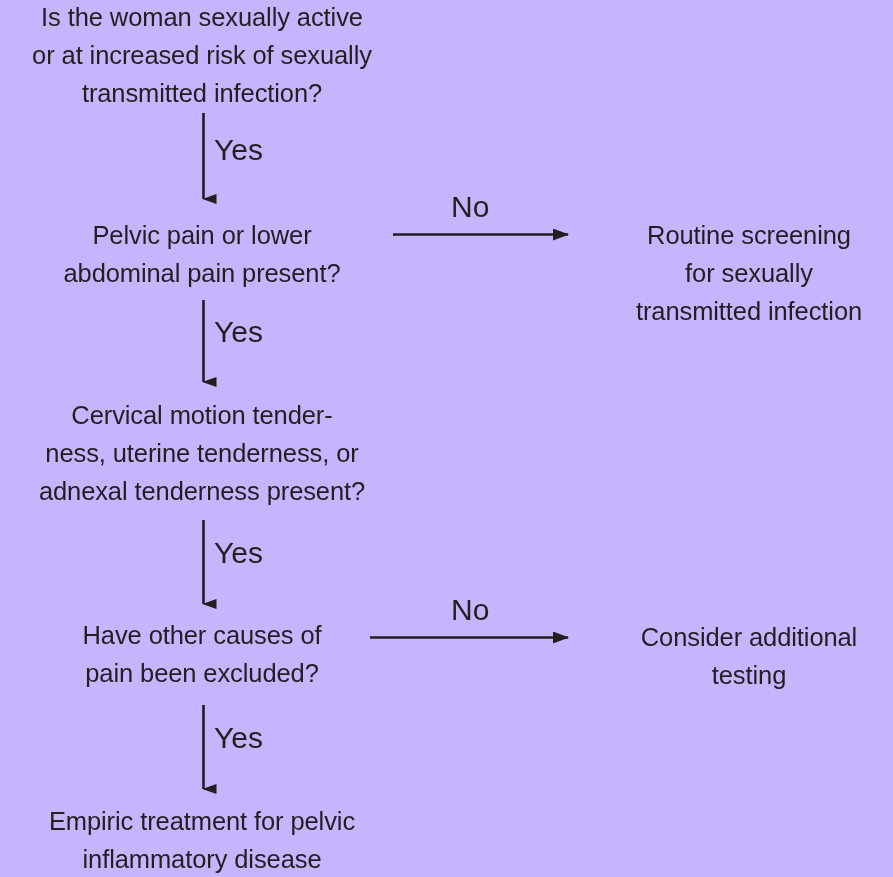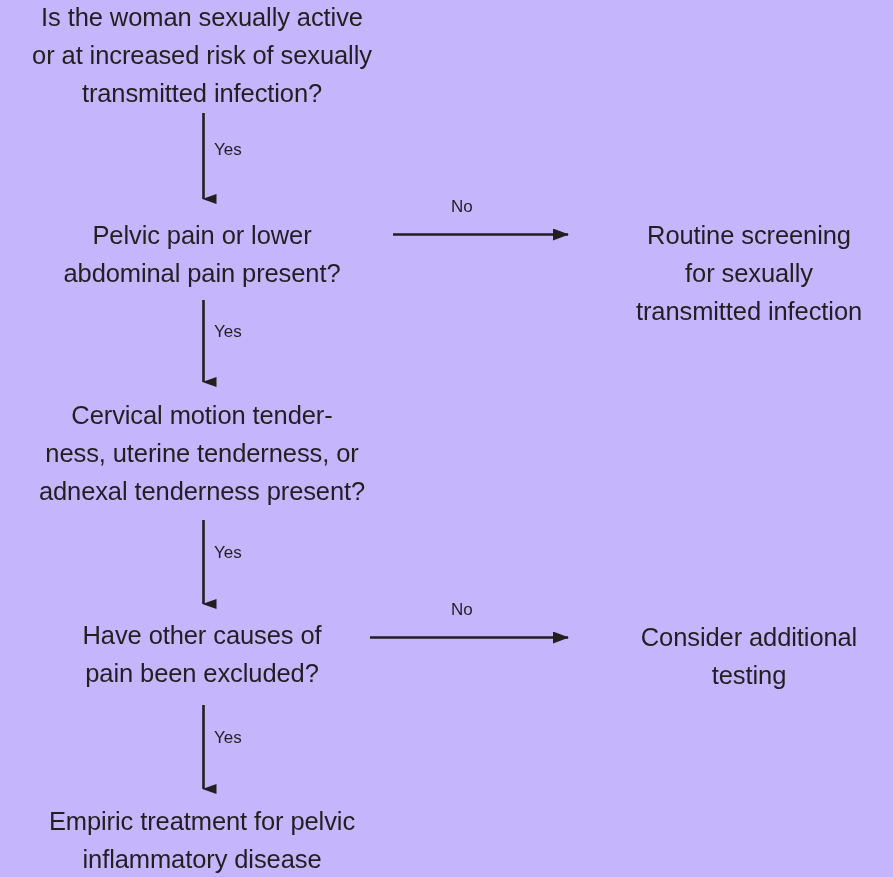--- a/index.html
+++ b/index.html
@@ -22,21 +22,21 @@
     text-align: center;
     font-size: 25.5px;
     line-height: 38px;
     letter-spacing: -0.1px;
     color: #231f20;
     white-space: pre-line;
     font-weight: 400;
   }
   .edge-label {
     position: absolute;
-    font-size: 17px;
+    font-size: 30px;
     line-height: 30px;
     color: #231f20;
     white-space: nowrap;
     font-weight: 400;
   }
   .arrow-layer {
     position: absolute;
     left: 0;
     top: 0;
     width: 893px;

